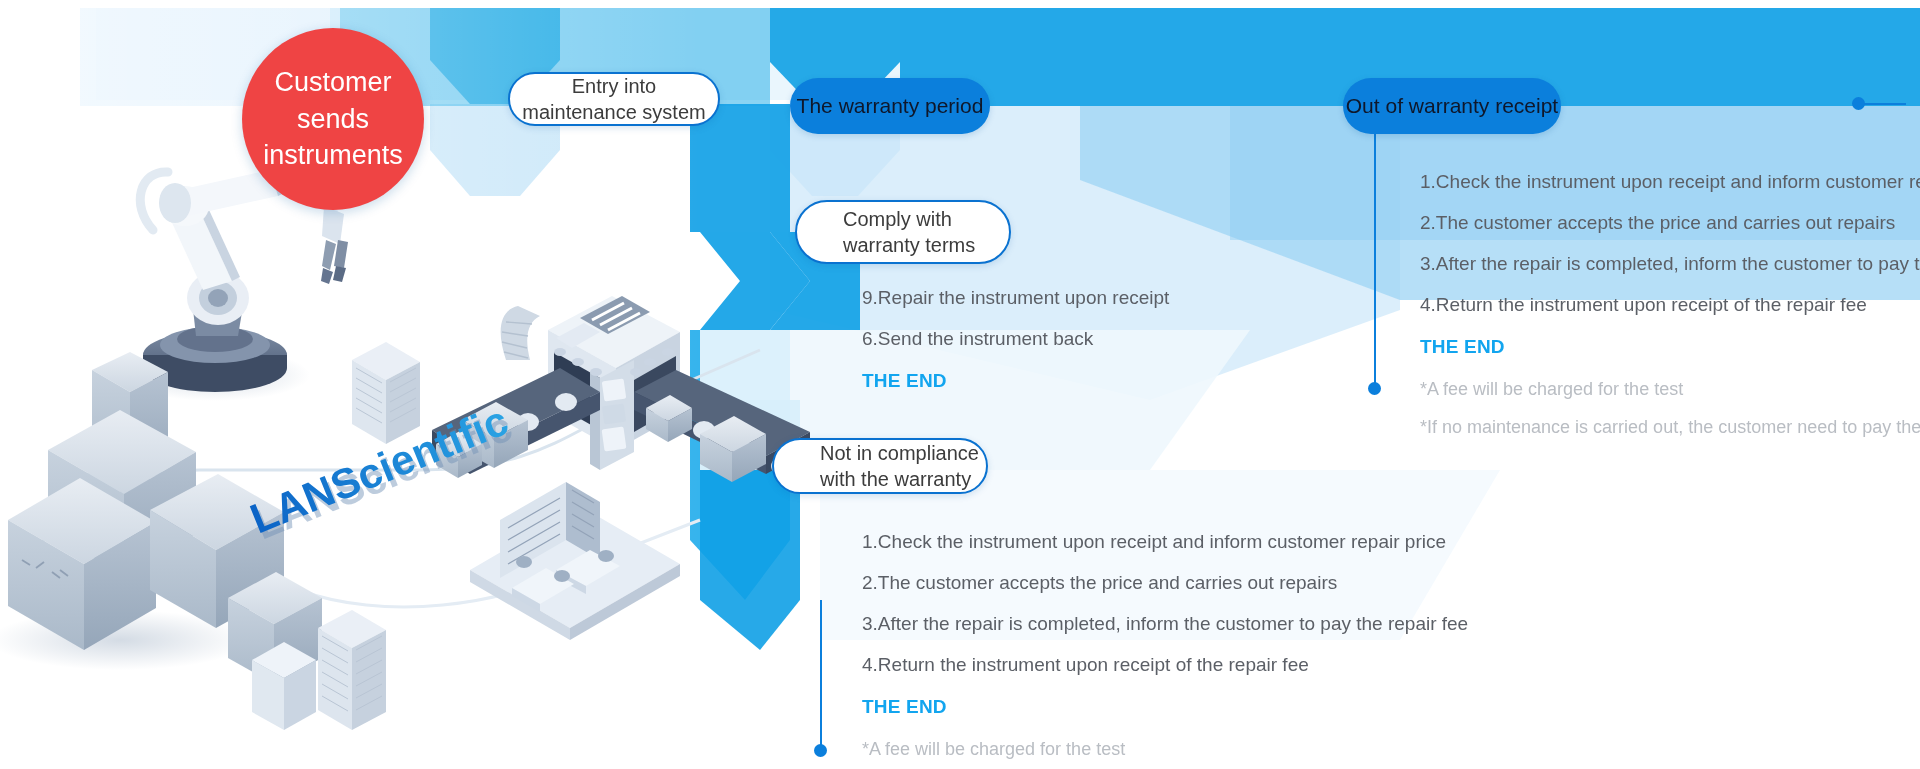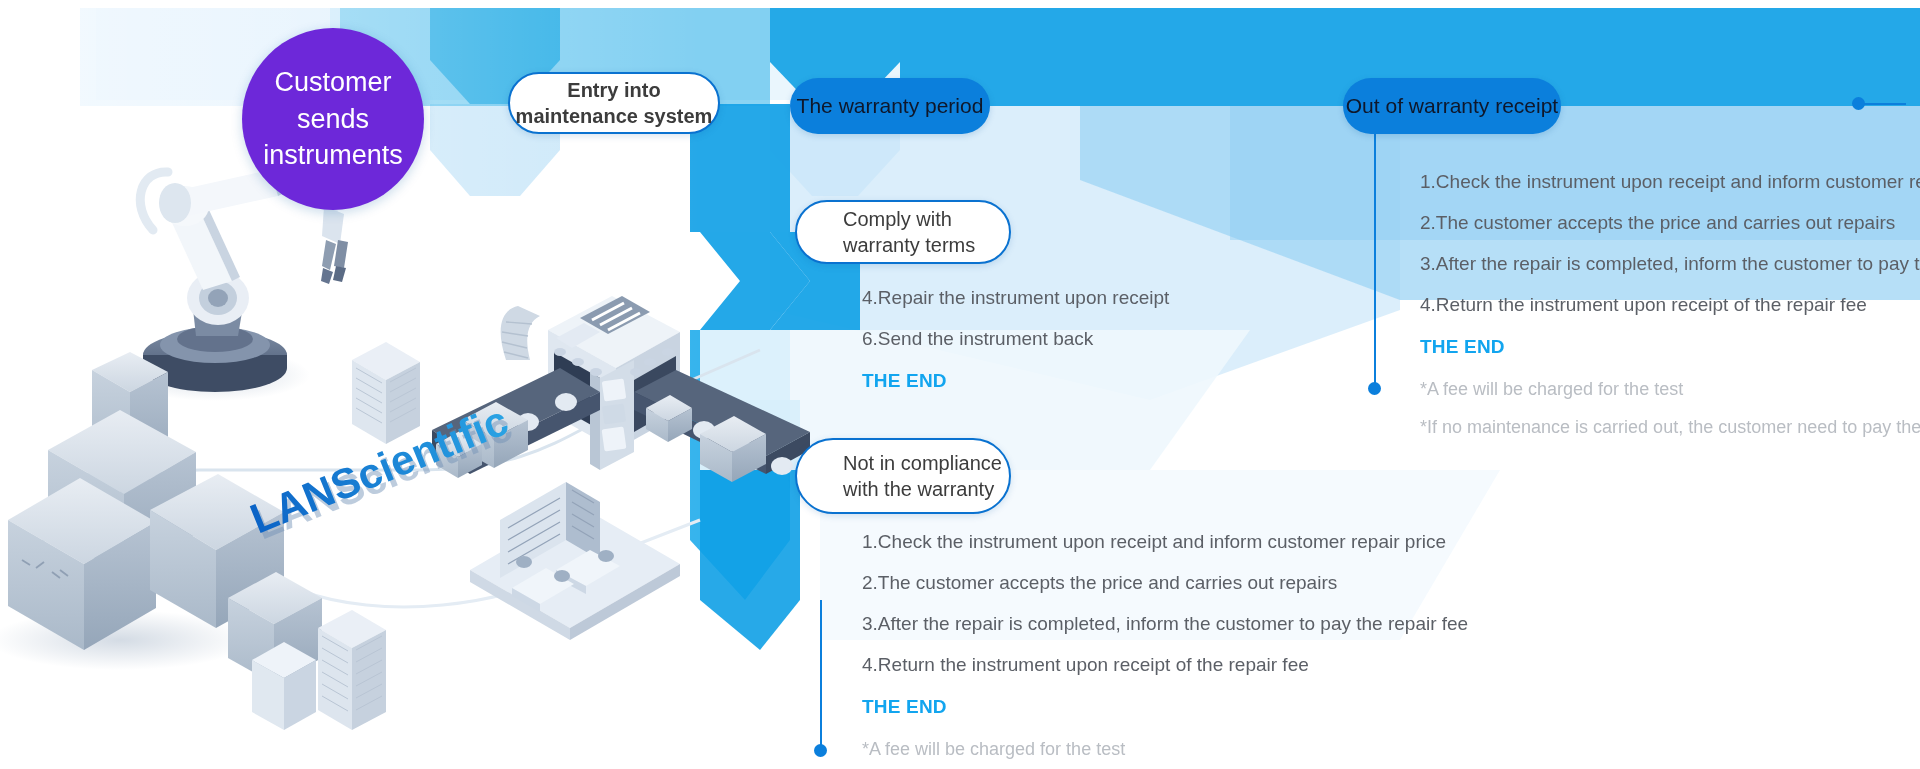--- a/index.html
+++ b/index.html
@@ -45,21 +45,21 @@
     font-size: 20px;
     box-shadow: 0 2px 7px rgba(10,90,160,.16);
   }
   .pill-outline.center { justify-content: center; text-align: center; }
   .pill-outline.left { justify-content: flex-start; text-align: left; padding-left: 46px; }
 
   
   .circle-node {
     position: absolute;
     border-radius: 50%;
-    background: #6d28d9;
+    background: #ef4444;
     color: #fff;
     display: flex;
     align-items: center;
     justify-content: center;
     text-align: center;
     font-size: 27px;
     line-height: 1.35;
     white-space: pre-line;
     box-shadow: 0 3px 12px rgba(10,90,160,.22);
   }
@@ -402,35 +402,35 @@
   <div class="vline" style="left:1374px; top:120px; height:268px;"></div>
   <div class="dot" style="left:1368px; top:382px;"></div>
 
   <div class="vline" style="left:820px; top:600px; height:150px;"></div>
   <div class="dot" style="left:814px; top:744px;"></div>
 
   <div class="circle-node" style="left:242px; top:28px; width:182px; height:182px;">Customer
 sends
 instruments</div>
 
-  <div class="pill pill-outline center" style="left:508px; top:72px; width:212px; height:62px;font-weight:bold;">Entry into
+  <div class="pill pill-outline center" style="left:508px; top:72px; width:212px; height:54px;">Entry into
 maintenance system</div>
 
   <div class="pill pill-solid" style="left:790px; top:78px; width:200px; height:56px;">The warranty period</div>
 
   <div class="pill pill-solid" style="left:1343px; top:78px; width:218px; height:56px;">Out of warranty receipt</div>
 
   <div class="pill pill-outline left" style="left:795px; top:200px; width:216px; height:64px;">Comply with
 warranty terms</div>
 
-  <div class="pill pill-outline left" style="left:795px; top:438px; width:216px; height:76px;">Not in compliance
+  <div class="pill pill-outline left" style="left:772px; top:438px; width:216px; height:56px;">Not in compliance
 with the warranty</div>
 
   <div class="steps" style="left:862px; top:288px;">
-    <div class="step">4.Repair the instrument upon receipt</div>
+    <div class="step">9.Repair the instrument upon receipt</div>
     <div class="step">6.Send the instrument back</div>
     <div class="the-end">THE END</div>
   </div>
 
   <div class="steps" style="left:862px; top:532px;">
     <div class="step">1.Check the instrument upon receipt and inform customer repair price</div>
     <div class="step">2.The customer accepts the price and carries out repairs</div>
     <div class="step">3.After the repair is completed, inform the customer to pay the repair fee</div>
     <div class="step">4.Return the instrument upon receipt of the repair fee</div>
     <div class="the-end">THE END</div>

